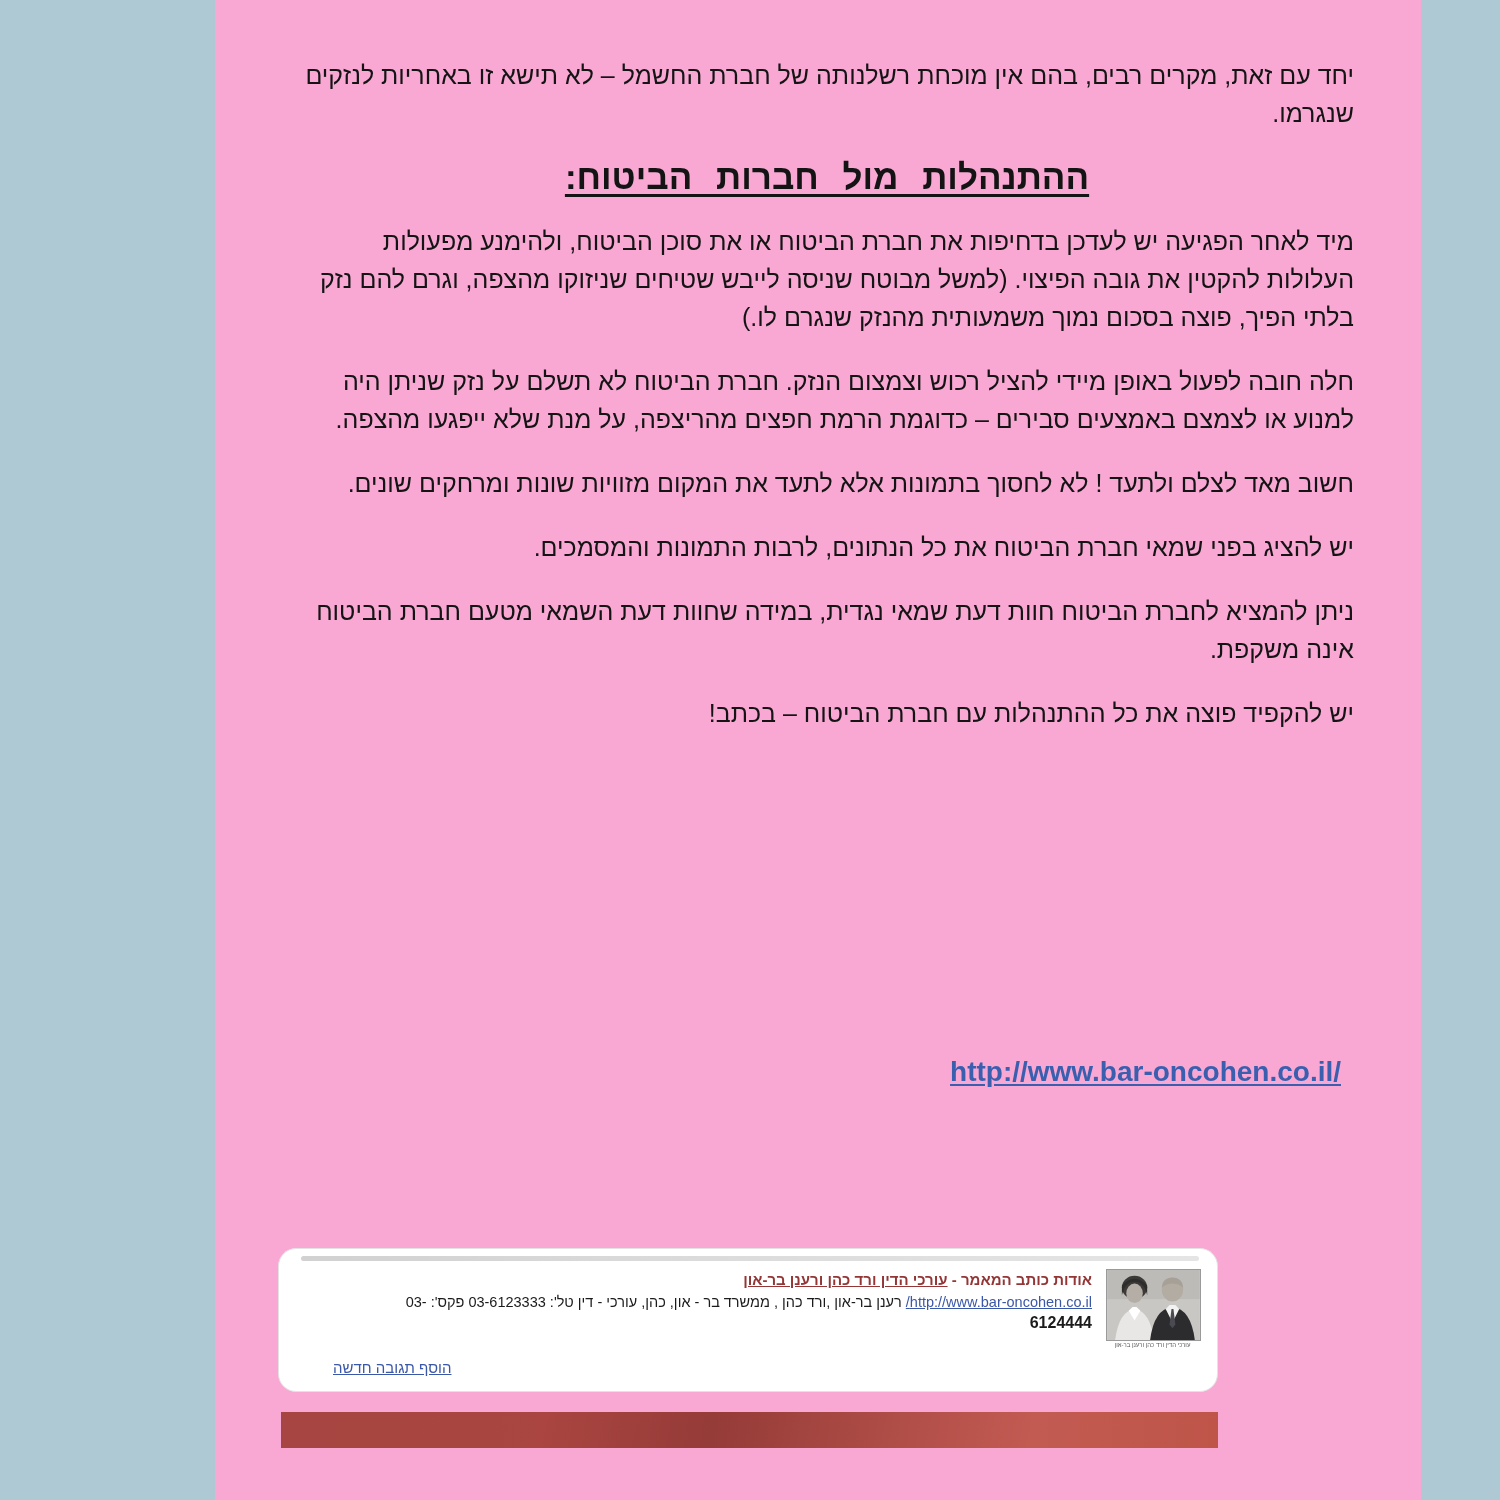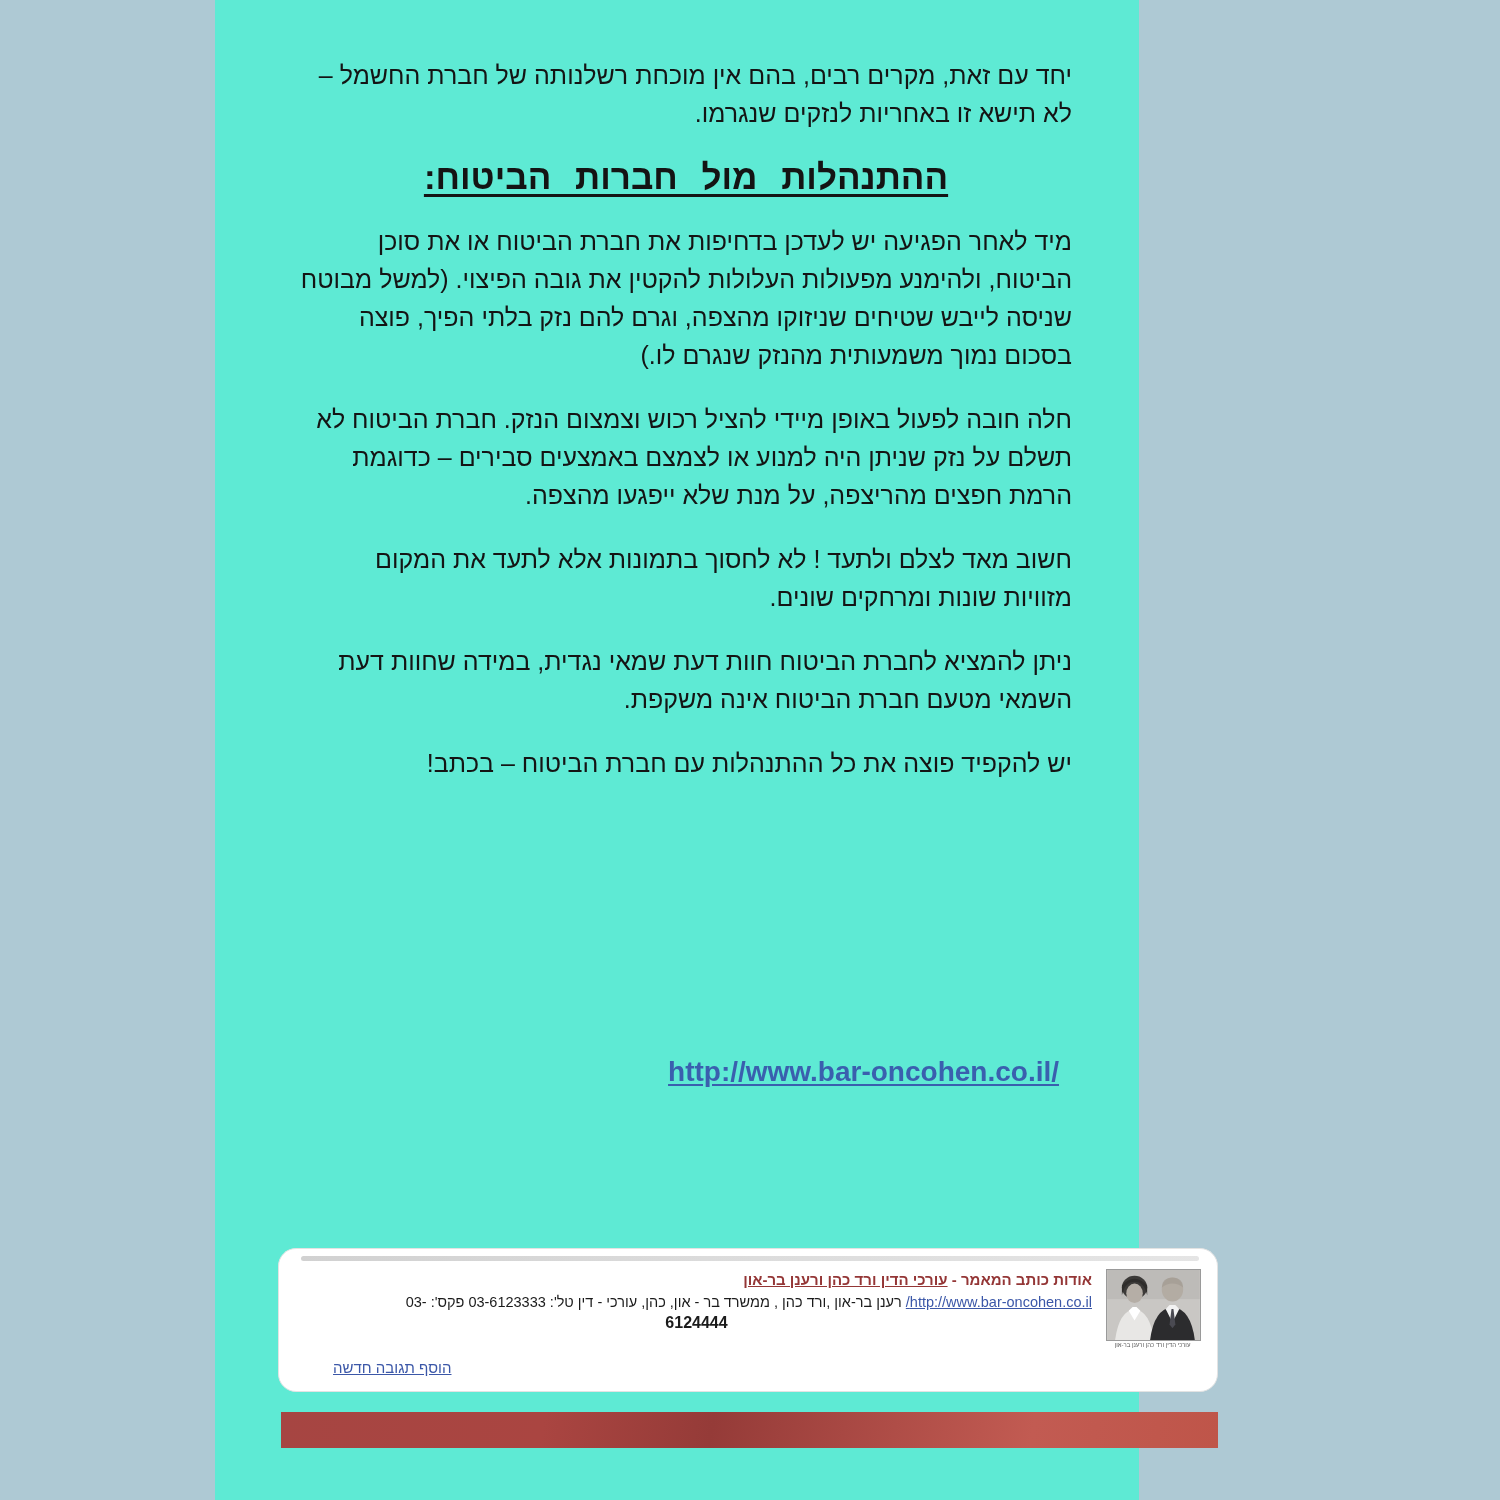--- a/index.html
+++ b/index.html
@@ -6,22 +6,22 @@
   html,body { width: 1500px; height: 1500px; }
   body {
     font-family: "Liberation Sans", "DejaVu Sans", sans-serif;
     background: #aec9d4;
     position: relative;
     overflow: hidden;
   }
   .paper {
     position: absolute;
     left: 215px; top: 0;
-    width: 924px; height: 1500px;
-    background: #5eead4;
+    width: 1206px; height: 1500px;
+    background: #f9a8d4;
   }
   .content {
     direction: rtl;
     padding: 56px 67px 0 85px;
     color: #141414;
   }
   .content p {
     font-size: 25px;
     line-height: 38px;
     text-align: right;
@@ -113,21 +113,21 @@
   .footer-site-link {
     color: #3b57a8;
     text-decoration: underline;
     cursor: pointer;
   }
   .footer-fax-line {
     font-size: 16px;
     font-weight: bold;
     color: #1b1b1b;
     line-height: 20px;
-    text-align: center;
+    text-align: right;
     padding-left: 4px;
   }
   .add-comment-row {
     clear: both;
     text-align: left;
     direction: rtl;
     padding: 10px 0 0 0;
     margin-left: 36px;
   }
   .add-comment-link {
@@ -149,20 +149,21 @@
 <body>
 
 <div class="paper">
 
   <div class="content">
     <p>יחד עם זאת, מקרים רבים, בהם אין מוכחת רשלנותה של חברת החשמל – לא תישא זו באחריות לנזקים שנגרמו.</p>
     <div class="section-heading">ההתנהלות מול חברות הביטוח:</div>
     <p>מיד לאחר הפגיעה יש לעדכן בדחיפות את חברת הביטוח או את סוכן הביטוח, ולהימנע מפעולות העלולות להקטין את גובה הפיצוי. (למשל מבוטח שניסה לייבש שטיחים שניזוקו מהצפה, וגרם להם נזק בלתי הפיך, פוצה בסכום נמוך משמעותית מהנזק שנגרם לו.)</p>
     <p>חלה חובה לפעול באופן מיידי להציל רכוש וצמצום הנזק. חברת הביטוח לא תשלם על נזק שניתן היה למנוע או לצמצם באמצעים סבירים – כדוגמת הרמת חפצים מהריצפה, על מנת שלא ייפגעו מהצפה.</p>
     <p>חשוב מאד לצלם ולתעד ! לא לחסוך בתמונות אלא לתעד את המקום מזוויות שונות ומרחקים שונים.</p>
+    <p>יש להציג בפני שמאי חברת הביטוח את כל הנתונים, לרבות התמונות והמסמכים.</p>
     <p>ניתן להמציא לחברת הביטוח חוות דעת שמאי נגדית, במידה שחוות דעת השמאי מטעם חברת הביטוח אינה משקפת.</p>
     <p>יש להקפיד פוצה את כל ההתנהלות עם חברת הביטוח – בכתב!</p>
   </div>
 
   <div class="main-link-wrap">
     <a class="main-link">http://www.bar-oncohen.co.il/</a>
   </div>
 
   <div class="footer-box">
     <div class="footer-topstrip"></div>

